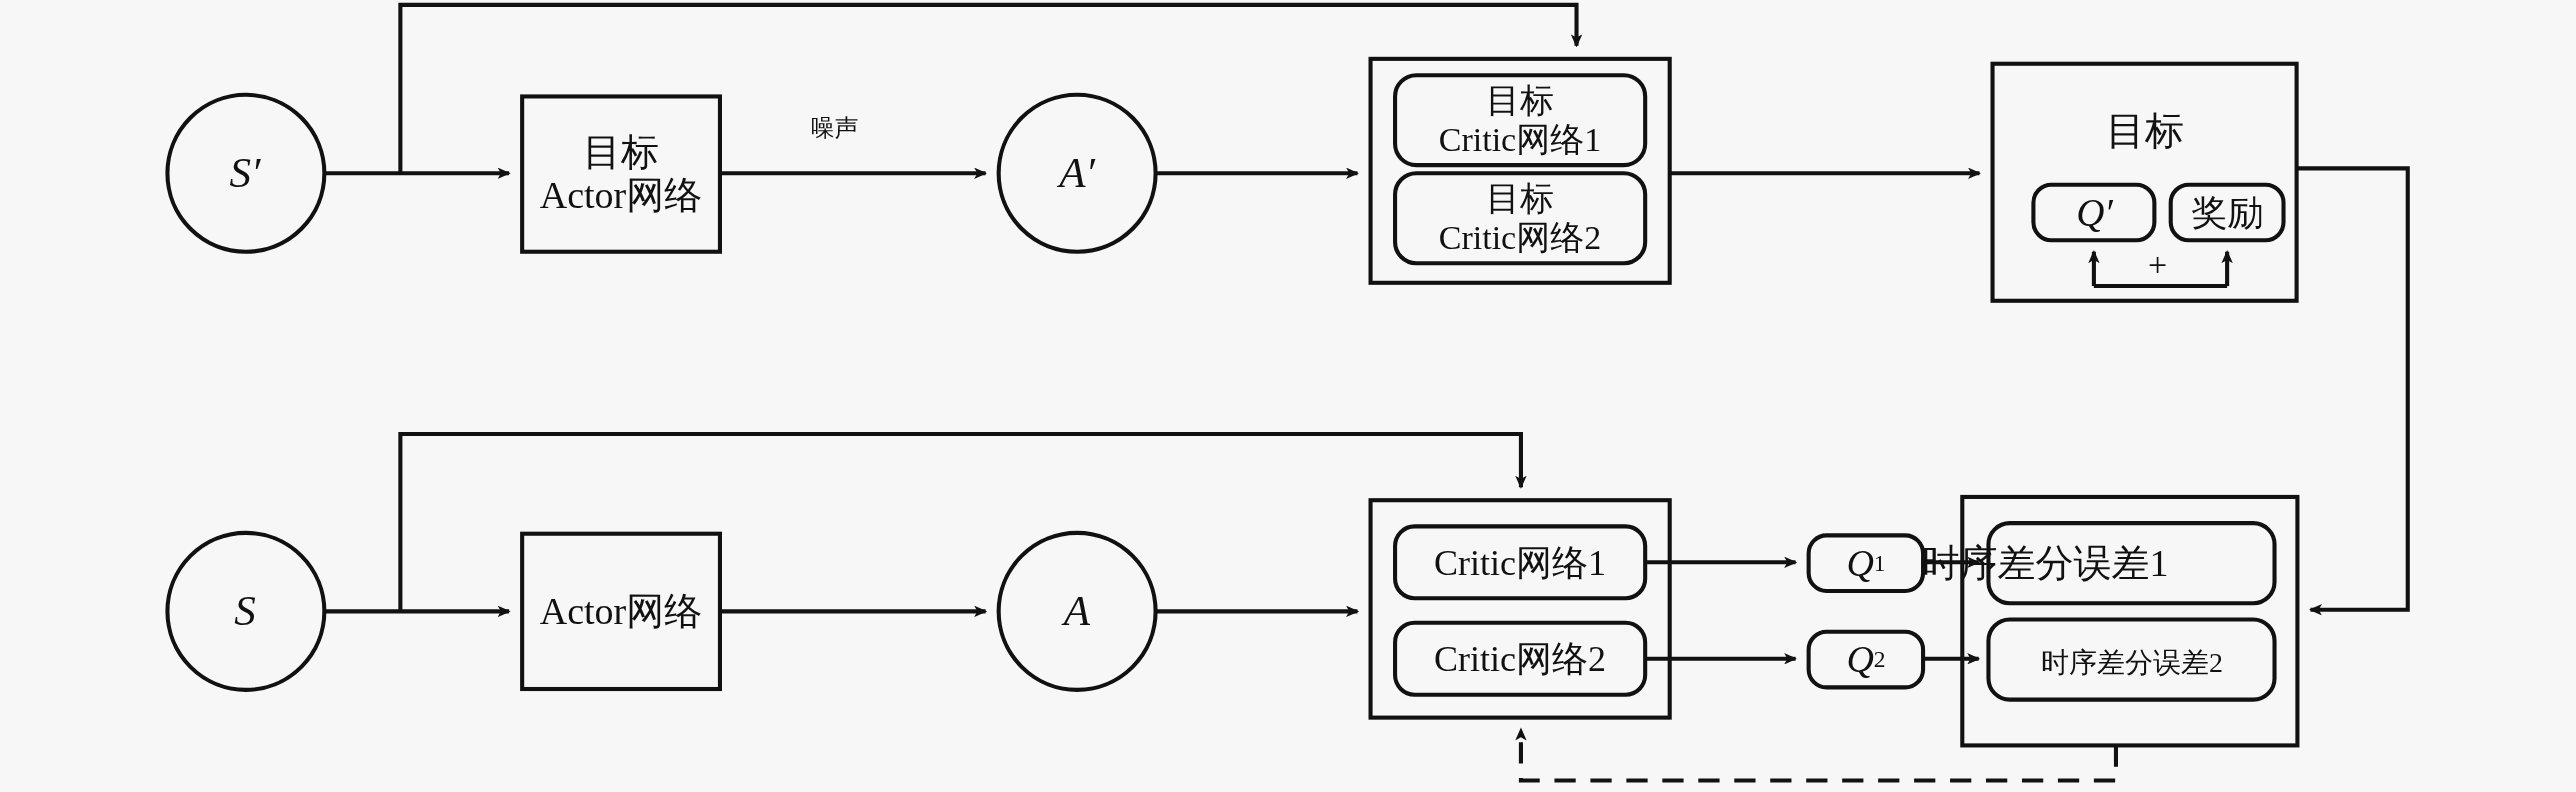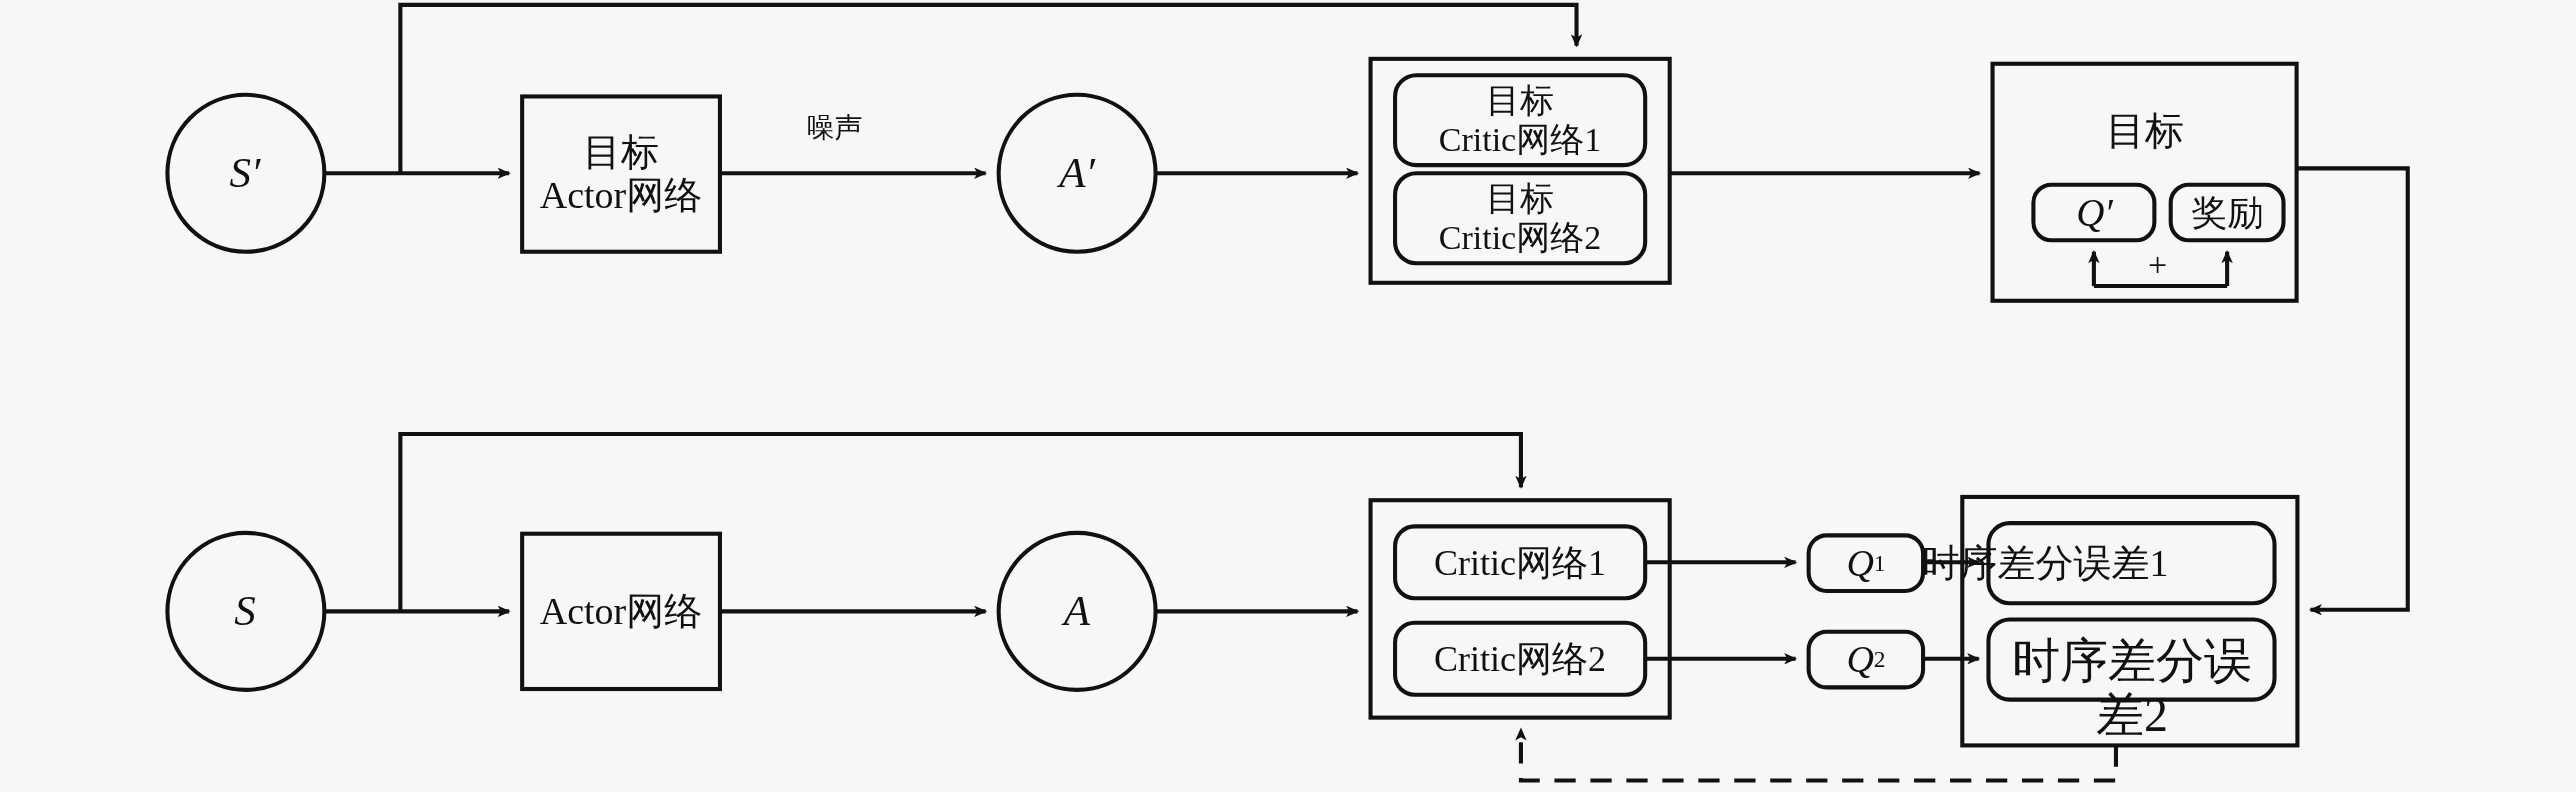--- a/index.html
+++ b/index.html
@@ -106,21 +106,21 @@
     <g stroke="#111" fill="none" stroke-width="5" stroke-dasharray="26 18">
       <path d="M2588,912 L2588,955 L1860,955 L1860,892" marker-end="url(#arrow-dash)"></path>
     </g>
   </svg>
 
   <div class="node-label italic" style="left:196px;top:145px;width:98px;height:57px;font-size:43px;">S′</div>
 
   <div class="node-label" style="left:522px;top:117px;width:198px;height:114px;font-size:38px;">目标
 Actor网络</div>
 
-  <div class="node-label" style="left:761px;top:105px;width:147px;height:46px;font-size:28px;">噪声</div>
+  <div class="node-label" style="left:761px;top:105px;width:147px;height:46px;font-size:24px;">噪声</div>
 
   <div class="node-label italic" style="left:1028px;top:145px;width:98px;height:57px;font-size:43px;">A′</div>
 
   <div class="node-label" style="left:1395px;top:79px;width:250px;height:83px;font-size:34px;">目标
 Critic网络1</div>
 
   <div class="node-label" style="left:1395px;top:177px;width:250px;height:83px;font-size:34px;">目标
 Critic网络2</div>
 
   <div class="node-label" style="left:1993px;top:106px;width:304px;height:49px;font-size:39px;">目标</div>
@@ -144,16 +144,16 @@
   <div class="node-label" style="left:1809px;top:539px;width:114px;height:49px;font-size:38px;">
     <span class="italic">Q</span><span class="sub">1</span>
   </div>
 
   <div class="node-label" style="left:1809px;top:635px;width:114px;height:49px;font-size:38px;">
     <span class="italic">Q</span><span class="sub">2</span>
   </div>
 
   <div class="node-label" style="left:1902px;top:540px;width:286px;height:47px;font-size:38px;">时序差分误差1</div>
 
-  <div class="node-label" style="left:1989px;top:664px;width:286px;height:47px;font-size:48px;">时序差分误差2</div>
+  <div class="node-label" style="left:1989px;top:639px;width:286px;height:47px;font-size:28px;">时序差分误差2</div>
 
 </div>
 
 
 </body></html>

